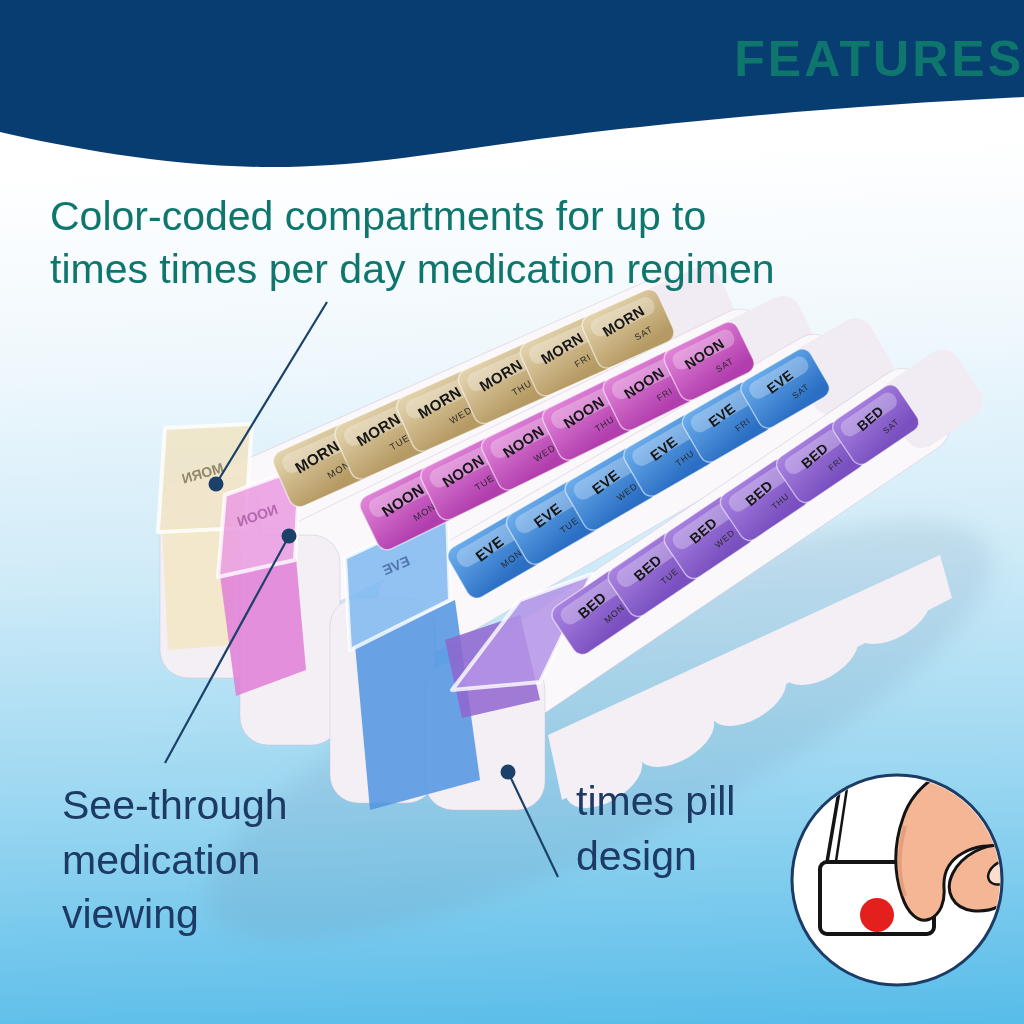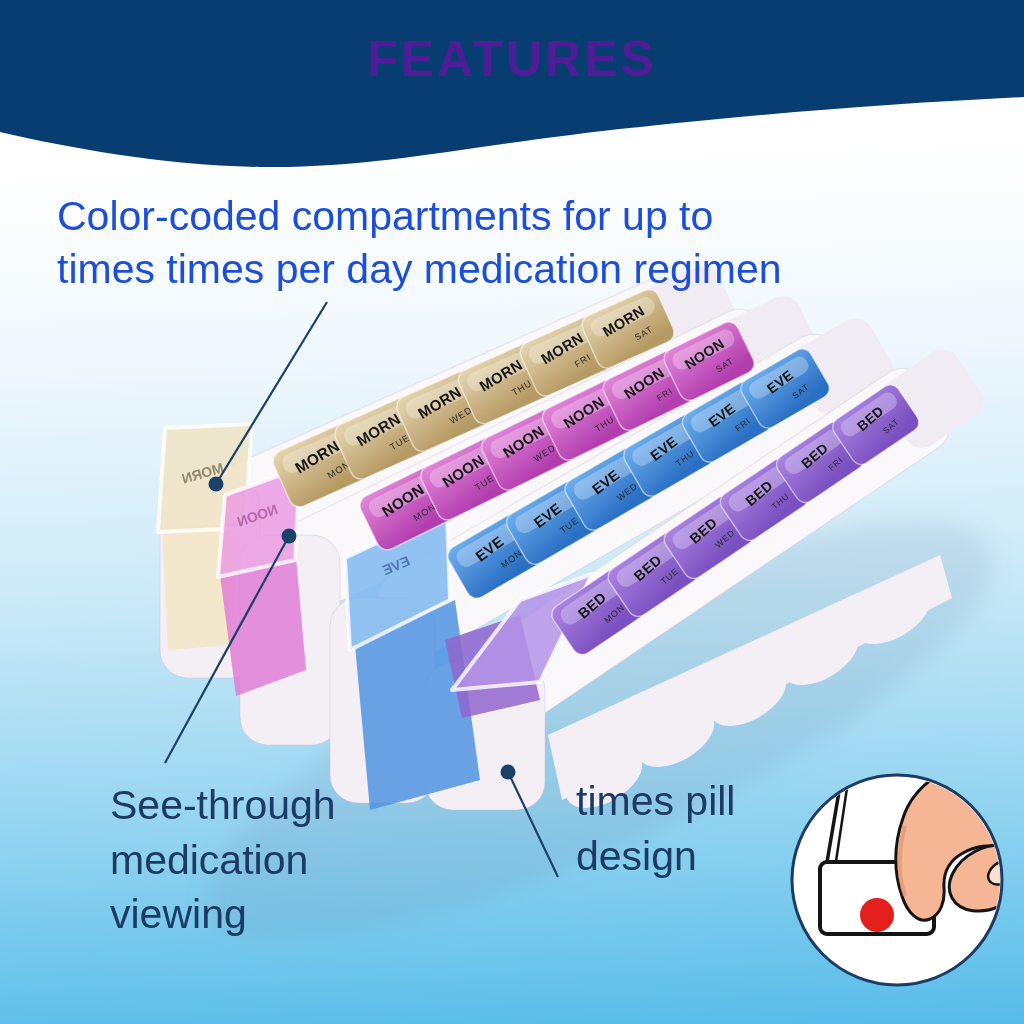--- a/index.html
+++ b/index.html
@@ -271,27 +271,27 @@
         <rect x="820" y="862" width="114" height="72" rx="7" fill="#ffffff" stroke="#141414" stroke-width="4"></rect>
         <circle cx="877" cy="915" r="17" fill="#e3201d"></circle>
         <path d="M1012,758 C 952,756 914,784 903,818 C 893,846 894,874 902,896 C 907,912 918,924 930,919 C 941,914 945,901 944,888 C 943,872 950,860 963,853 C 975,846 991,844 1003,847 L 1030,852 L 1030,756 Z" fill="#f4b694" stroke="#141414" stroke-width="3" stroke-linejoin="round"></path>
         <path d="M905,826 C 898,852 898,876 905,896" fill="none" stroke="#d98f6b" stroke-width="4" opacity="0.6"></path>
         <ellipse cx="989" cy="878" rx="42" ry="30" transform="rotate(-28 989 878)" fill="#f4b694" stroke="#141414" stroke-width="3"></ellipse>
         <ellipse cx="1004" cy="872" rx="17" ry="11" transform="rotate(-28 1004 872)" fill="#fadfce" stroke="#141414" stroke-width="2.5"></ellipse>
       </g>
       </g>
   </svg>
 
-<div class="features-title" style="color: #4c1d95;">FEATURES</div>
-
-<div class="callout" id="callout-top" style="color: #1d4ed8; margin-left: 7px;">
+<div class="features-title" style="color: #0f766e; text-align: right;">FEATURES</div>
+
+<div class="callout" id="callout-top" style="color: #0f766e;">
     <div>Color-coded compartments for up to</div>
     <div>times times per day medication regimen</div>
   </div>
-<div class="callout" id="callout-left" style="color: rgb(28, 58, 99); margin-left: 48px;">
+<div class="callout" id="callout-left" style="color: rgb(28, 58, 99);">
     <div>See-through</div>
     <div>medication</div>
     <div>viewing</div>
   </div>
 <div class="callout" id="callout-right" style="color: rgb(28, 58, 99);">
     <div>times pill</div>
     <div>design</div>
   </div>
 
 </body></html>

